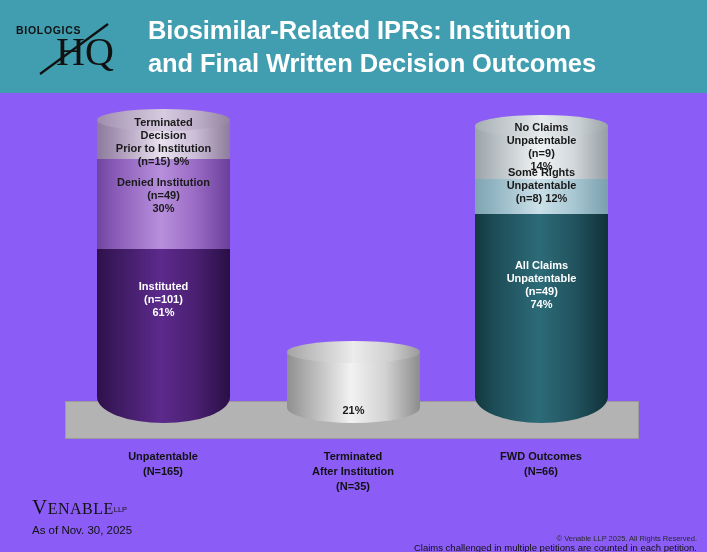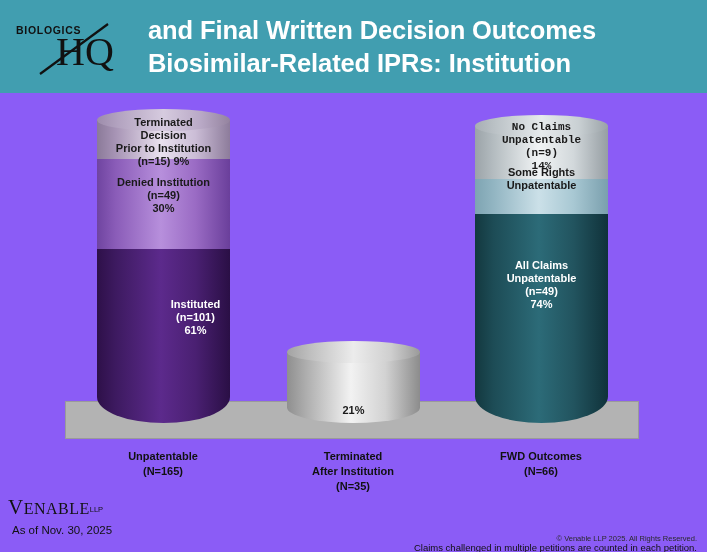--- a/index.html
+++ b/index.html
@@ -116,36 +116,36 @@
     text-align: center;
     font-size: 11px;
     font-weight: bold;
     color: #111;
     line-height: 1.35;
   }
 
   
   #venable {
     position: absolute;
-    left: 8px; top: 495px;
+    left: 32px; top: 495px;
     color: #111;
     font-family: "Liberation Serif", serif;
     font-size: 21px;
     letter-spacing: 0.5px;
   }
   #venable .small-caps { font-size: 16px; }
   #venable .llp {
     font-size: 7.5px;
     font-family: "Liberation Sans", sans-serif;
     letter-spacing: 0;
     vertical-align: 2px;
   }
   #asof {
     position: absolute;
-    left: 12px; top: 524px;
+    left: 32px; top: 524px;
     color: #111;
     font-size: 11.5px;
     font-family: "Liberation Sans", sans-serif;
   }
   #note {
     position: absolute;
     right: 10px; top: 518px;
     color: #111;
     font-size: 9.5px;
     text-align: right;
@@ -170,34 +170,34 @@
 
   <div id="logo">
     <span id="logo-word">BIOLOGICS</span>
     <svg id="logo-slash" viewBox="0 0 76 56">
       <line x1="4" y1="52" x2="72" y2="2" stroke="#111" stroke-width="2.2"></line>
     </svg>
     <span id="logo-hq">HQ</span>
   </div>
 
   <div id="title">
+    <span class="title-line">Biosimilar-Related IPRs: Institution</span>
     <span class="title-line">and Final Written Decision Outcomes</span>
-    <span class="title-line">Biosimilar-Related IPRs: Institution</span>
   </div>
 
   <div id="floor"></div>
 
   <div class="cyl" id="cyl-1" style="left:97px; top:120px; width:133px; height:303px;">
 
     <div class="cyl-seg" style="top:118px; height:185px;">
       <div class="seg-body" style="background:linear-gradient(to right,#2e1049 0%,#3d1a60 14%,#5c2a8c 48%,#4a2072 74%,#2a0f45 100%);
                   border-bottom-left-radius:50% 14%; border-bottom-right-radius:50% 14%;"></div>
       <div class="seg-cap" style="top:-11px; height:22px;
                   background:linear-gradient(to right,#2e1049 0%,#3d1a60 14%,#5c2a8c 48%,#4a2072 74%,#2a0f45 100%);"></div>
-      <div class="seg-label light-text" style="top:60px;margin-left:32px;">
+      <div class="seg-label light-text" style="top:42px;">
         <div>Instituted</div>
         <div>(n=101)</div>
         <div>61%</div>
       </div>
     </div>
 
     <div class="cyl-seg" style="top:28px; height:101px;">
       <div class="seg-body" style="background:linear-gradient(to right,#6f44a0 0%,#8a5cb8 14%,#b78fdc 48%,#9a6bc4 74%,#6a3f9b 100%);"></div>
       <div class="seg-cap" style="top:-11px; height:22px;
                   background:linear-gradient(to right,#6f44a0 0%,#8a5cb8 14%,#b78fdc 48%,#9a6bc4 74%,#6a3f9b 100%);"></div>
@@ -248,28 +248,29 @@
       </div>
     </div>
 
     <div class="cyl-seg" style="top:42px; height:46px;">
       <div class="seg-body" style="background:linear-gradient(to right,#7ea4b2 0%,#92b5c2 14%,#cbe0e8 48%,#a8c8d3 74%,#7a9fad 100%);"></div>
       <div class="seg-cap" style="top:-11px; height:22px;
                   background:linear-gradient(to right,#7ea4b2 0%,#92b5c2 14%,#cbe0e8 48%,#a8c8d3 74%,#7a9fad 100%);"></div>
       <div class="seg-label dark-text" style="top:-2px;">
         <div>Some Rights</div>
         <div>Unpatentable</div>
+        <div>(n=8) 12%</div>
       </div>
     </div>
 
     <div class="cyl-seg" style="top:0px; height:53px;">
       <div class="seg-body" style="background:linear-gradient(to right,#9ba3a8 0%,#b4bcc0 14%,#f1f4f5 48%,#d2d8db 74%,#969ea3 100%);"></div>
       <div class="seg-cap" style="top:-11px; height:22px;
                   background:linear-gradient(to right,#a7aeb3 0%,#bcc3c7 16%,#e6eaec 50%,#c9d0d3 78%,#9aa2a7 100%);"></div>
-      <div class="seg-label dark-text" style="top:-5px;font-family:Liberation Mono, monospace;">
+      <div class="seg-label dark-text" style="top:-5px;">
         <div>No Claims</div>
         <div>Unpatentable</div>
         <div>(n=9)</div>
         <div>14%</div>
       </div>
     </div>
   </div>
 
   <div class="cat-label" style="left:93px; top:449px; width:140px;">
     <div>Unpatentable</div>

